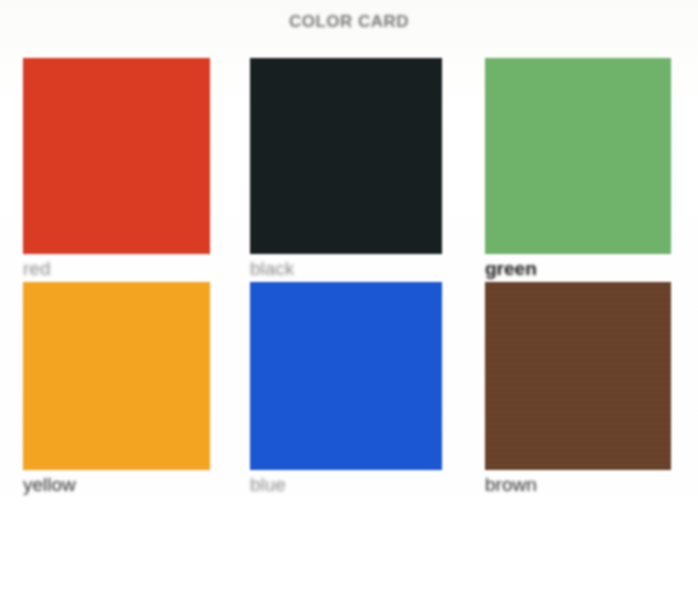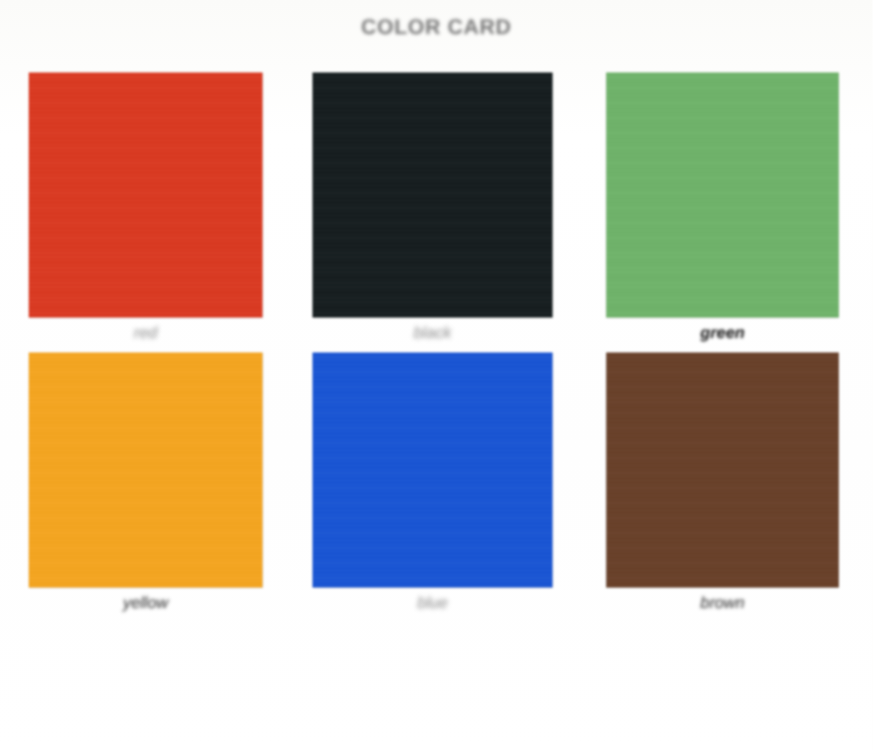--- a/index.html
+++ b/index.html
@@ -80,26 +80,25 @@
       rgba(0,0,0,0.02) 1px,
       rgba(0,0,0,0.02) 3px
     );
     pointer-events: none;
   }
 
   .label {
     position: absolute;
     left: 0;
     width: 100%;
-    text-align: center;
-    font-size: 13px;
+    text-align: left;
+    font-size: 19px;
     color: #2b2b2b;
     filter: blur(1.25px);
     white-space: nowrap;
-    font-style: italic;
   }
 
   .label.strong {
     font-weight: bold;
     color: #111111;
     filter: blur(0.9px);
   }
 
   .label.faint {
     color: #6d6d6d;

